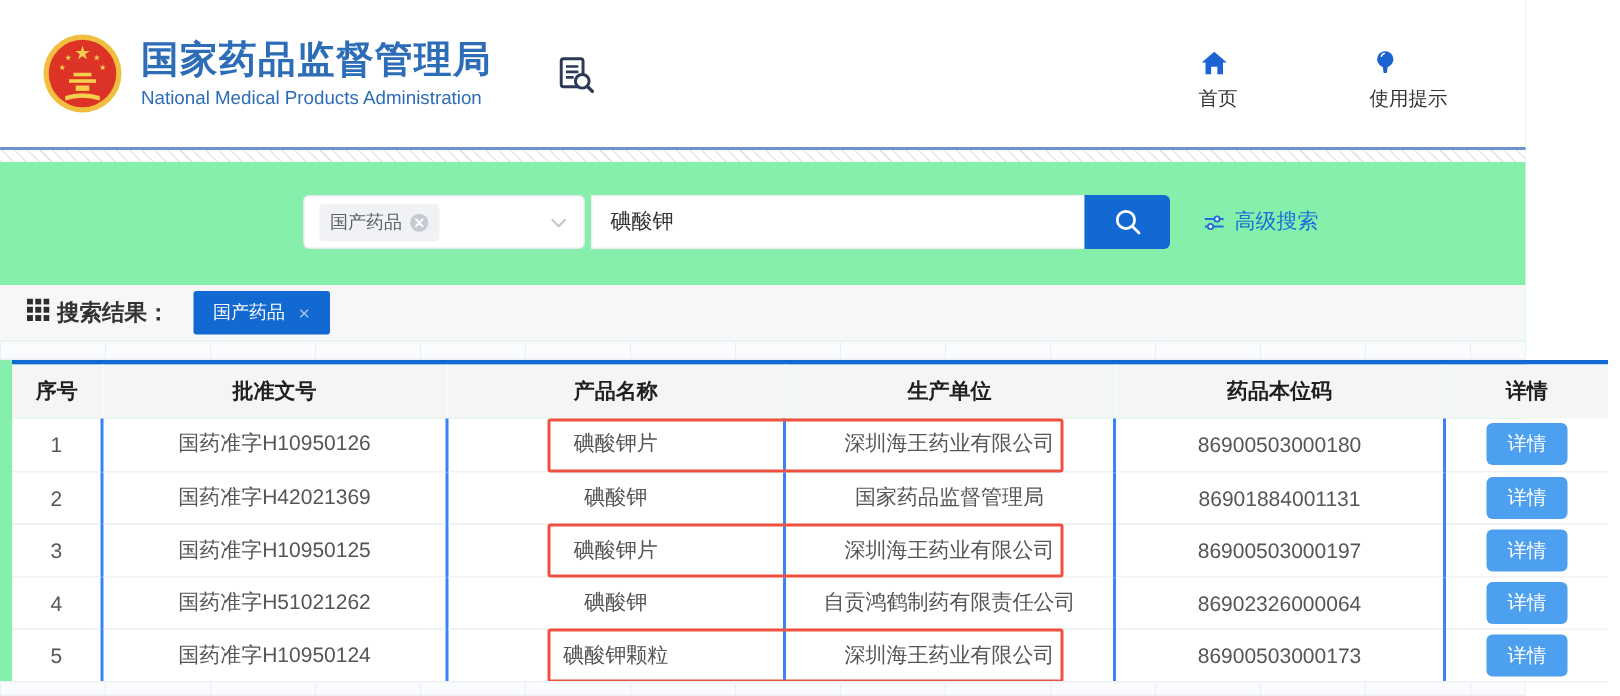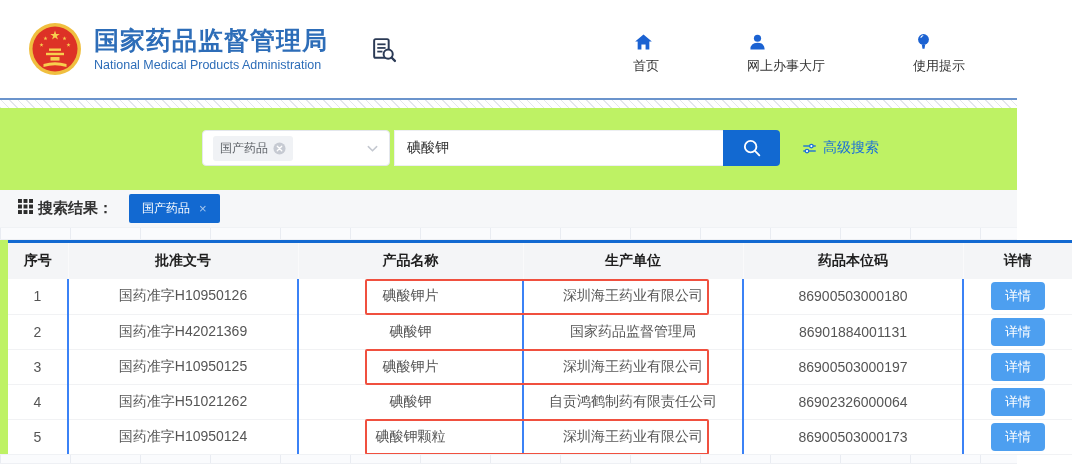--- a/index.html
+++ b/index.html
@@ -1,18 +1,18 @@
 <!DOCTYPE html>
 <html><head>
 <meta charset="utf-8">
 <style>
   * { margin:0; padding:0; box-sizing:border-box; }
   html,body { width:1080px; height:464px; overflow:hidden; background:#fff;
     font-family:"Liberation Sans","DejaVu Sans",sans-serif; }
-  .page { position:relative; width:1017px; height:464px; background:#bef264; }
+  .page { position:relative; width:1017px; height:464px; background:#86efac; }
 
   
   .top-header { position:absolute; top:0; left:0; width:100%; height:98px;
     background:#fff; display:flex; align-items:center; }
   .logo-group { margin-left:28px; display:flex; align-items:center; gap:12px; }
   .emblem { width:54px; height:54px; flex:0 0 auto; }
   .title-block { display:flex; flex-direction:column; }
   .site-title { font-size:25px; font-weight:bold; color:#2d6db8; letter-spacing:1px; line-height:1.15; }
   .site-subtitle { font-size:12.5px; color:#2d6db8; margin-top:3px; }
   .section-title-group { margin-left:42px; display:flex; align-items:center; gap:7px; }
@@ -110,27 +110,20 @@
         <line x1="20.7" y1="20.7" x2="24" y2="24" stroke="#2b3a55" stroke-width="2.2" stroke-linecap="round"></line>
       </svg>
     </div>
 
     <div class="top-nav">
       <div class="nav-item">
         <svg width="21" height="20" viewBox="0 0 24 24">
           <path d="M12 3 L22 11.5 H19 V21 H14.5 V15 H9.5 V21 H5 V11.5 H2 Z" fill="#1b62d2"></path>
         </svg>
         <span class="lbl">首页</span>
-      </div>
-      <div class="nav-item">
-        <svg width="21" height="20" viewBox="0 0 24 24">
-          <circle cx="12" cy="7.5" r="4.3" fill="#1b62d2"></circle>
-          <path d="M3.5 21 Q3.5 13 12 13 Q20.5 13 20.5 21 Z" fill="#1b62d2"></path>
-        </svg>
-        <span class="lbl">网上办事大厅</span>
       </div>
       <div class="nav-item">
         <svg width="21" height="20" viewBox="0 0 24 24">
           <circle cx="12" cy="9" r="6.5" fill="#1b62d2"></circle>
           <path d="M10 15.2 H14 L13.2 20 H10.8 Z" fill="#1b62d2"></path>
           <path d="M9 6.5 Q9.4 4.8 11.2 4.4" stroke="#fff" stroke-width="1.3" fill="none" stroke-linecap="round"></path>
         </svg>
         <span class="lbl">使用提示</span>
       </div>
     </div>

